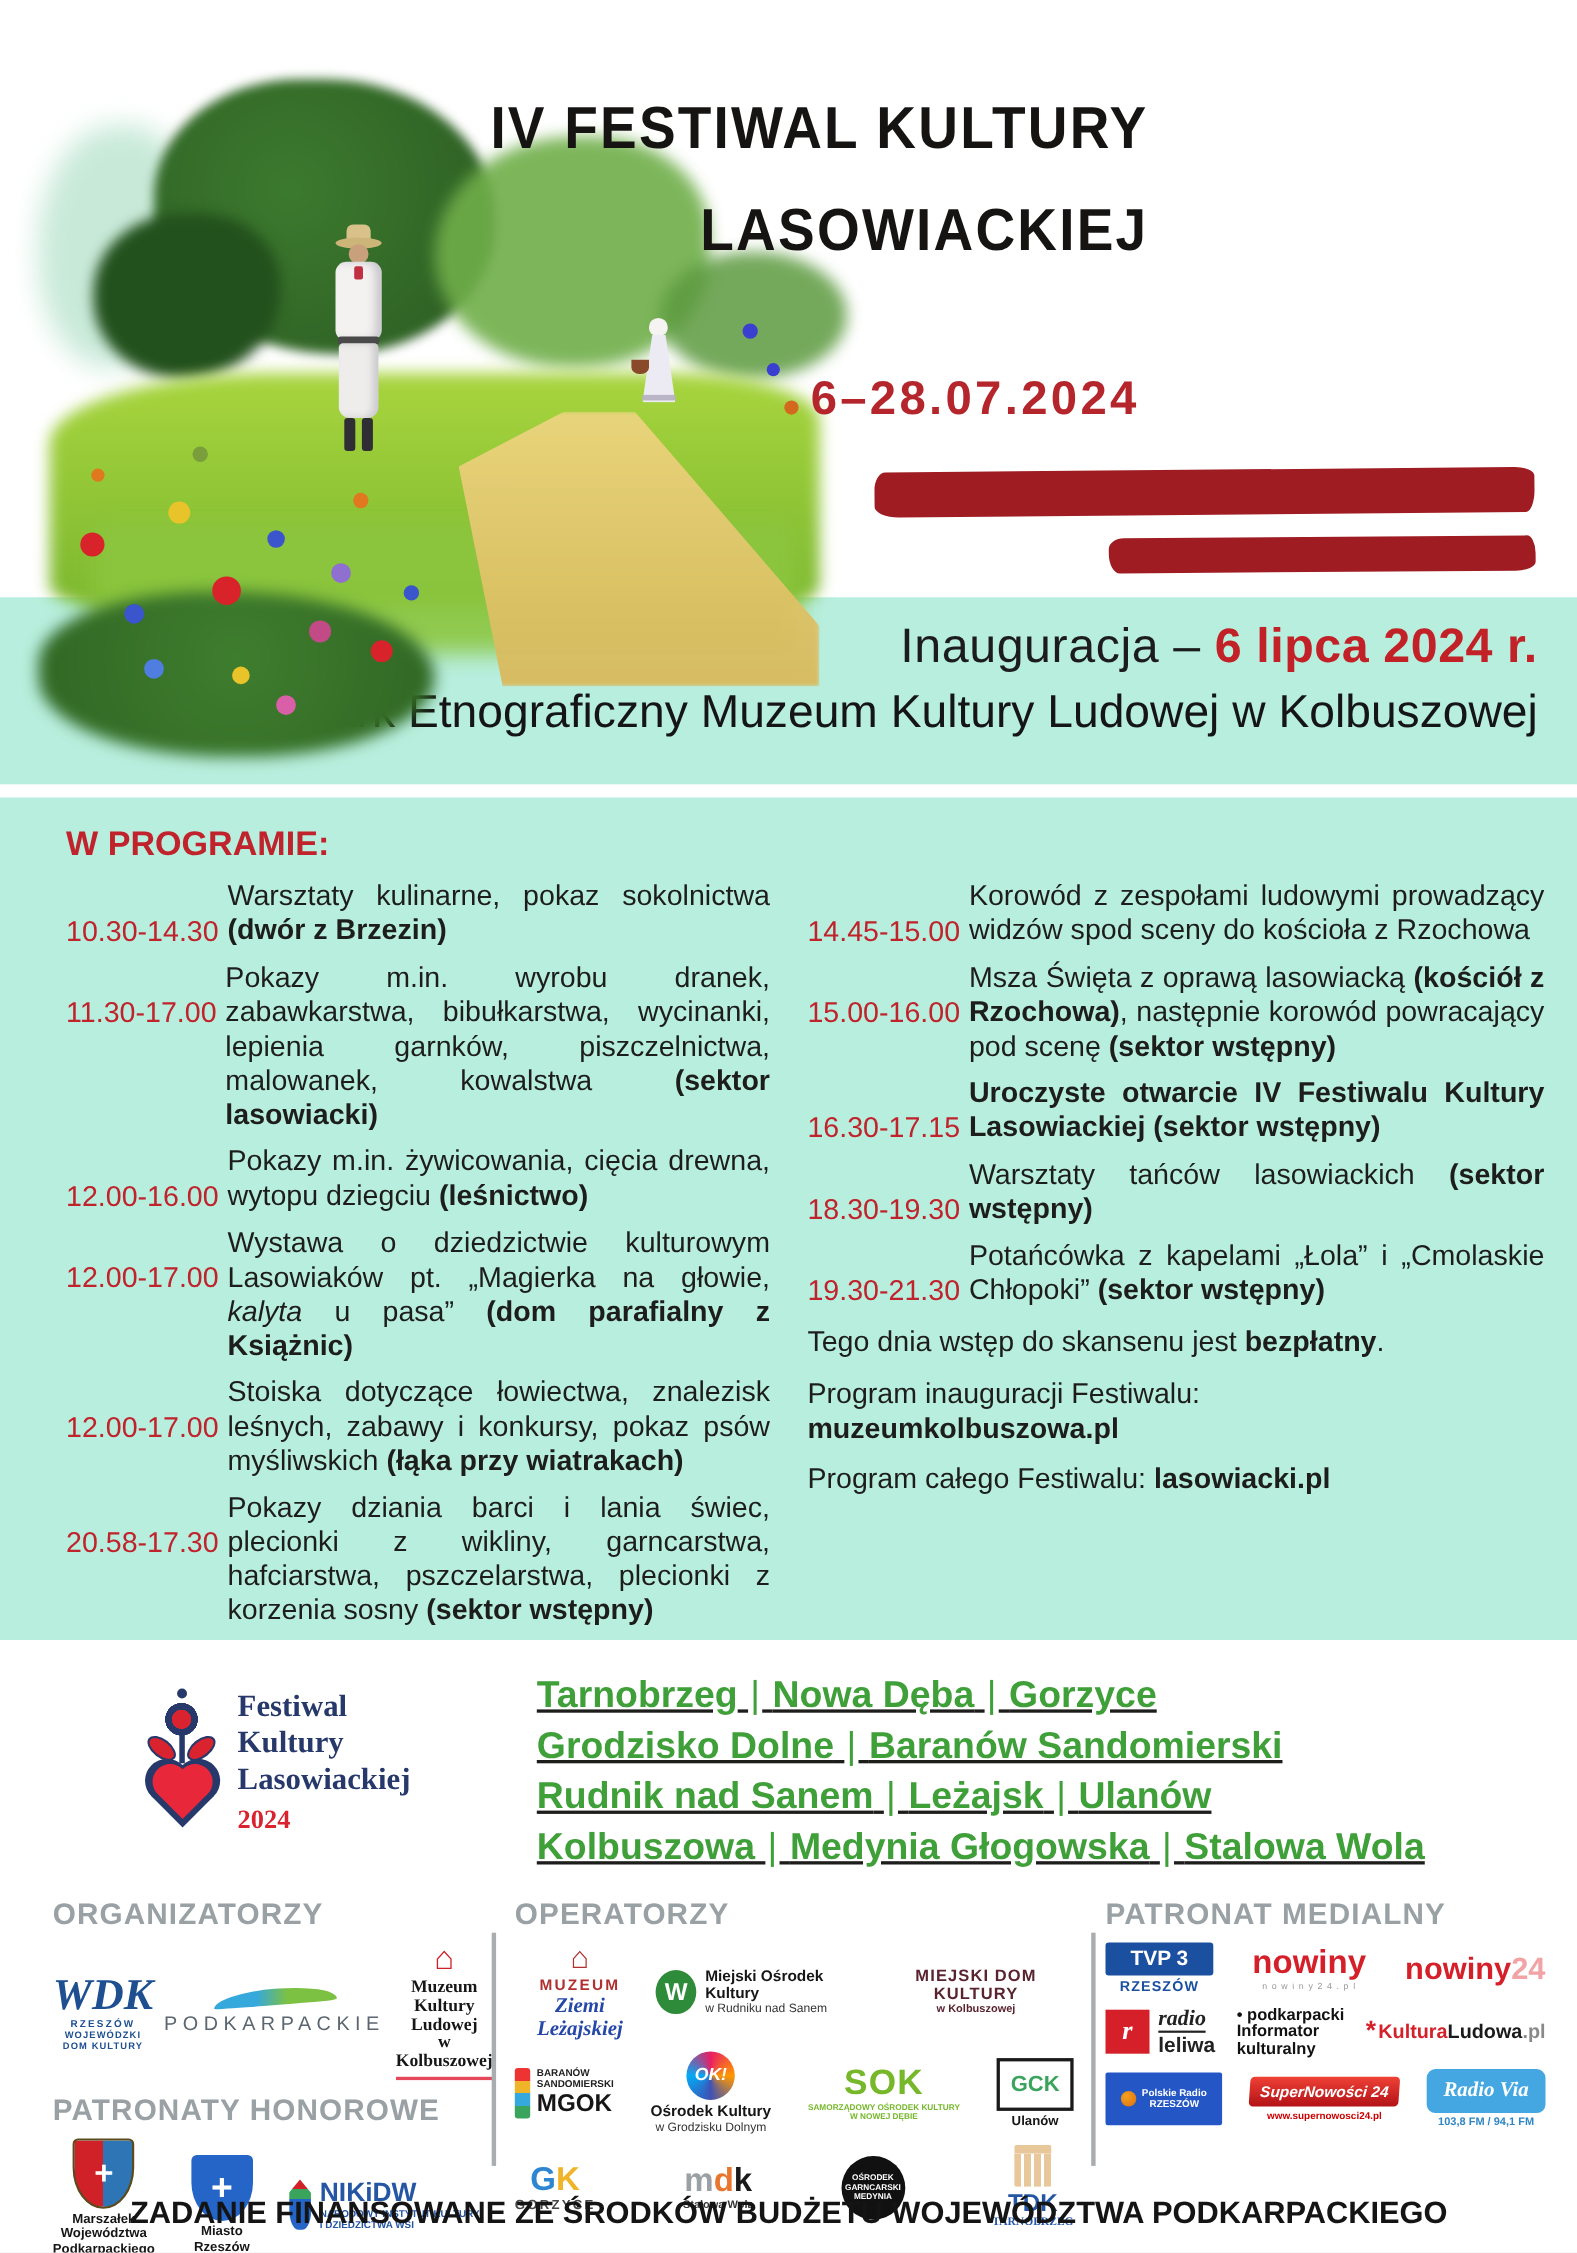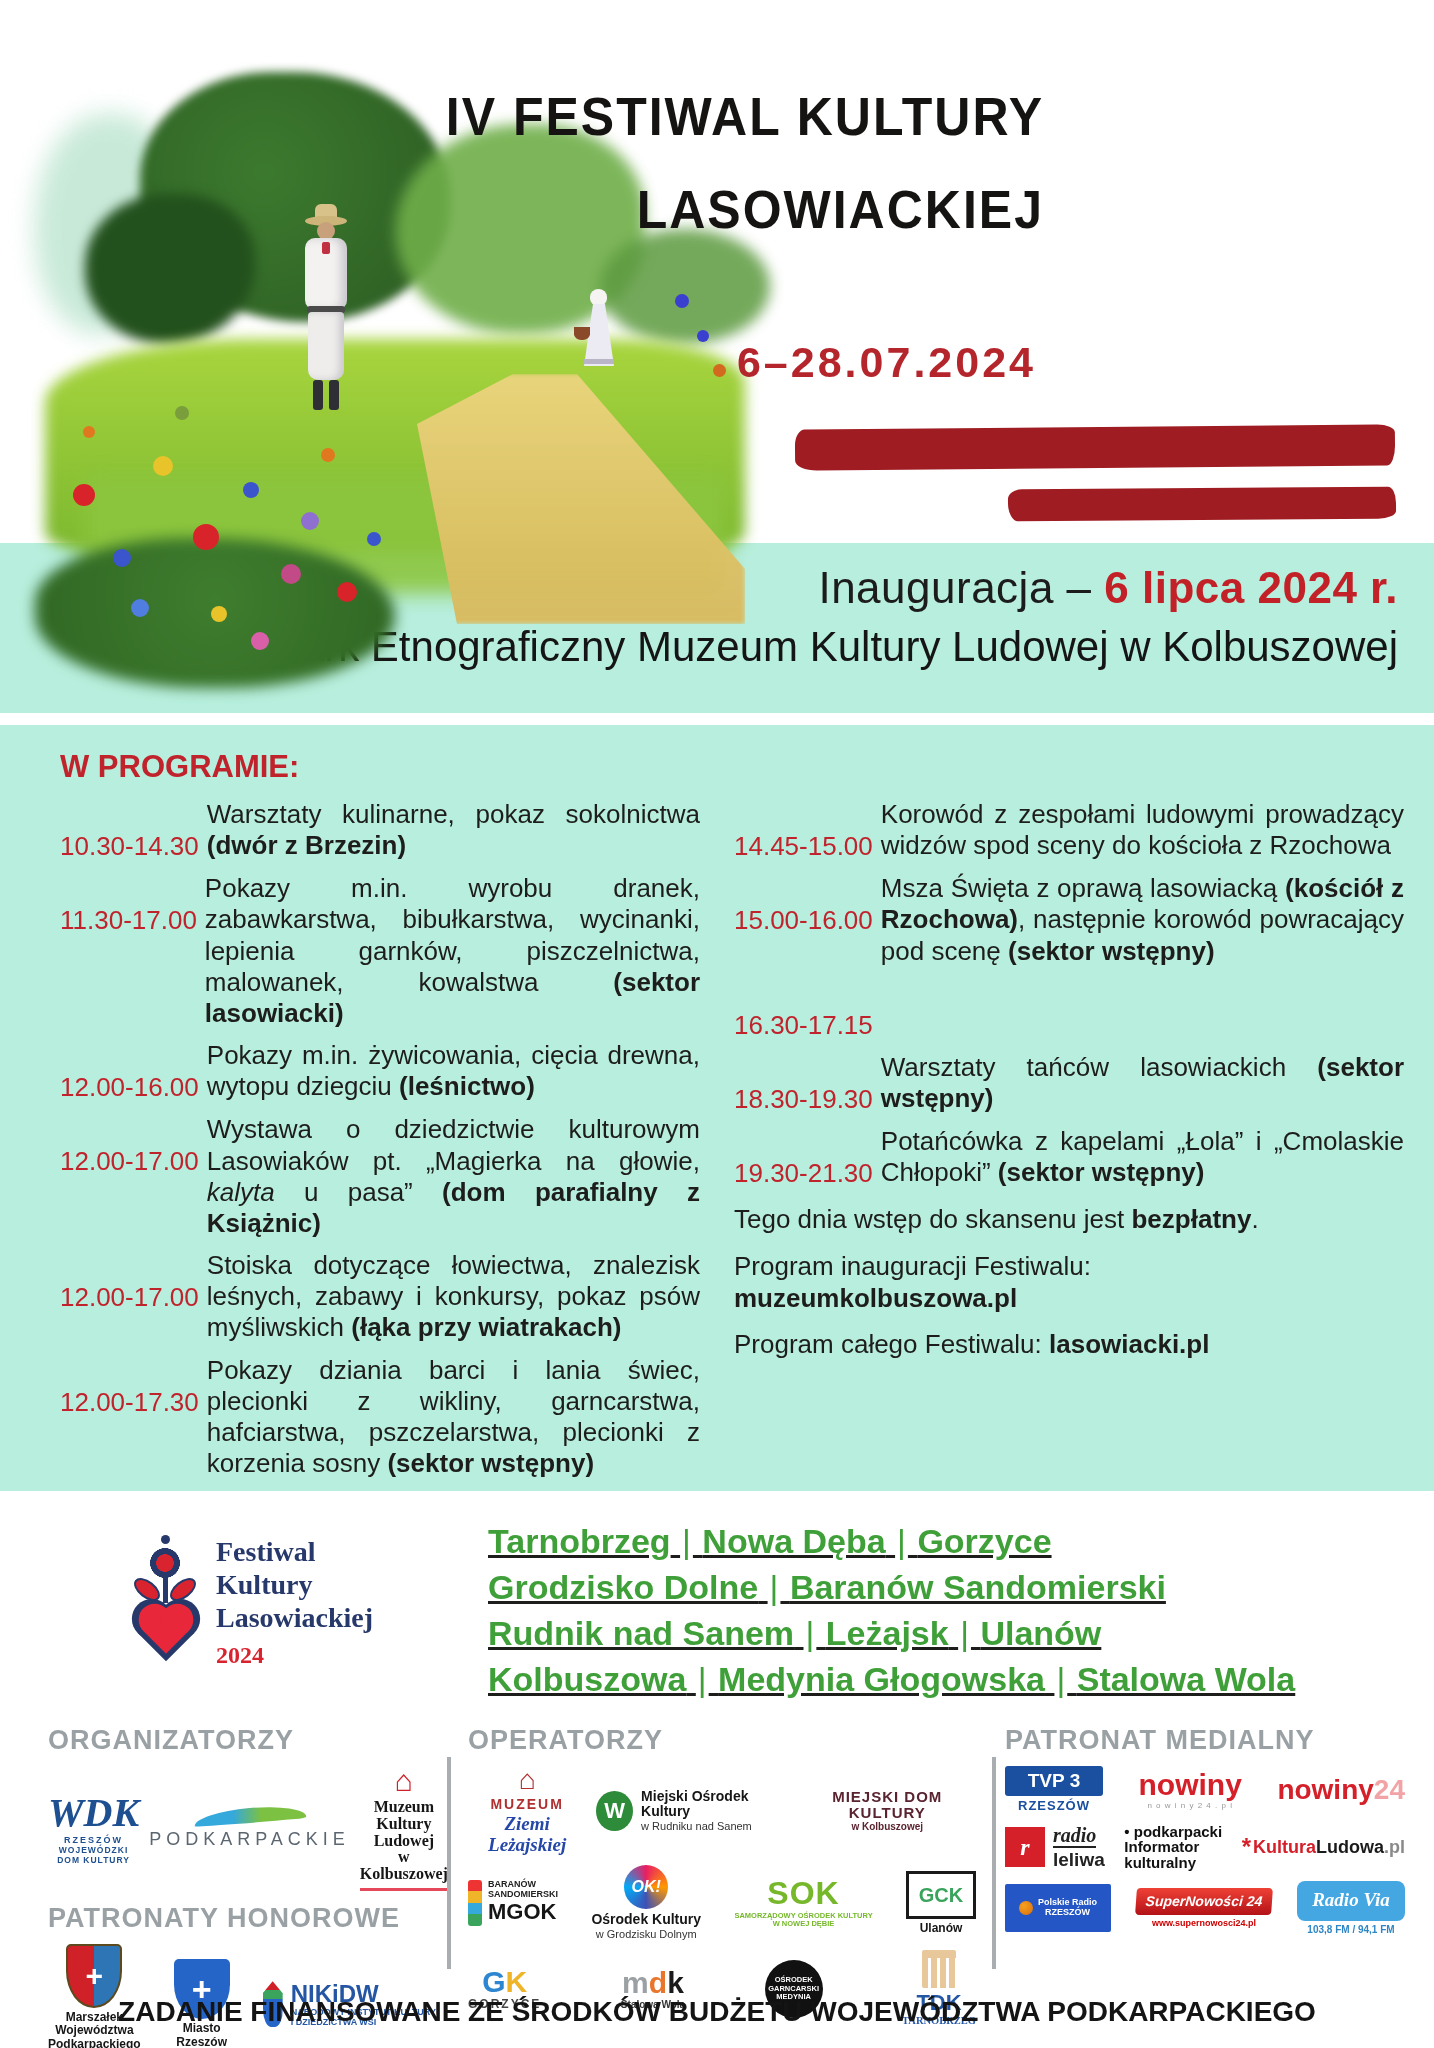--- a/index.html
+++ b/index.html
@@ -285,35 +285,36 @@
           </div>
           <div class="prog-item">
             <span class="prog-time">12.00-17.00</span>
             <span class="prog-desc"><span>Wystawa o dziedzictwie kulturowym Lasowiaków pt. „Magierka na głowie, </span><span class="i">kalyta</span><span> u pasa” </span><span class="b ">(dom parafialny z Książnic)</span></span>
           </div>
           <div class="prog-item">
             <span class="prog-time">12.00-17.00</span>
             <span class="prog-desc"><span>Stoiska dotyczące łowiectwa, znalezisk leśnych, zabawy i konkursy, pokaz psów myśliwskich </span><span class="b ">(łąka przy wiatrakach)</span></span>
           </div>
           <div class="prog-item">
-            <span class="prog-time">12.00-17.30</span>
+            <span class="prog-time">20.58-17.30</span>
             <span class="prog-desc"><span>Pokazy dziania barci i lania świec, plecionki z wikliny, garncarstwa, hafciarstwa, pszczelarstwa, plecionki z korzenia sosny </span><span class="b ">(sektor wstępny)</span></span>
           </div>
         </div>
       <div class="prog-col" id="prog-right">
           <div class="prog-item">
             <span class="prog-time">14.45-15.00</span>
             <span class="prog-desc"><span>Korowód z zespołami ludowymi prowadzący widzów spod sceny do kościoła z Rzochowa</span></span>
           </div>
           <div class="prog-item">
             <span class="prog-time">15.00-16.00</span>
             <span class="prog-desc"><span>Msza Święta z oprawą lasowiacką </span><span class="b ">(kościół z Rzochowa)</span><span>, następnie korowód powracający pod scenę </span><span class="b ">(sektor wstępny)</span></span>
           </div>
           <div class="prog-item">
             <span class="prog-time">16.30-17.15</span>
+            <span class="prog-desc"><span class="b ">Uroczyste otwarcie IV Festiwalu Kultury Lasowiackiej (sektor wstępny)</span></span>
           </div>
           <div class="prog-item">
             <span class="prog-time">18.30-19.30</span>
             <span class="prog-desc"><span>Warsztaty tańców lasowiackich </span><span class="b ">(sektor wstępny)</span></span>
           </div>
           <div class="prog-item">
             <span class="prog-time">19.30-21.30</span>
             <span class="prog-desc"><span>Potańcówka z kapelami „Łola” i „Cmolaskie Chłopoki” </span><span class="b ">(sektor wstępny)</span></span>
           </div>
           <div class="prog-note"><span>Tego dnia wstęp do skansenu jest </span><span class="b ">bezpłatny</span><span>.</span></div>

